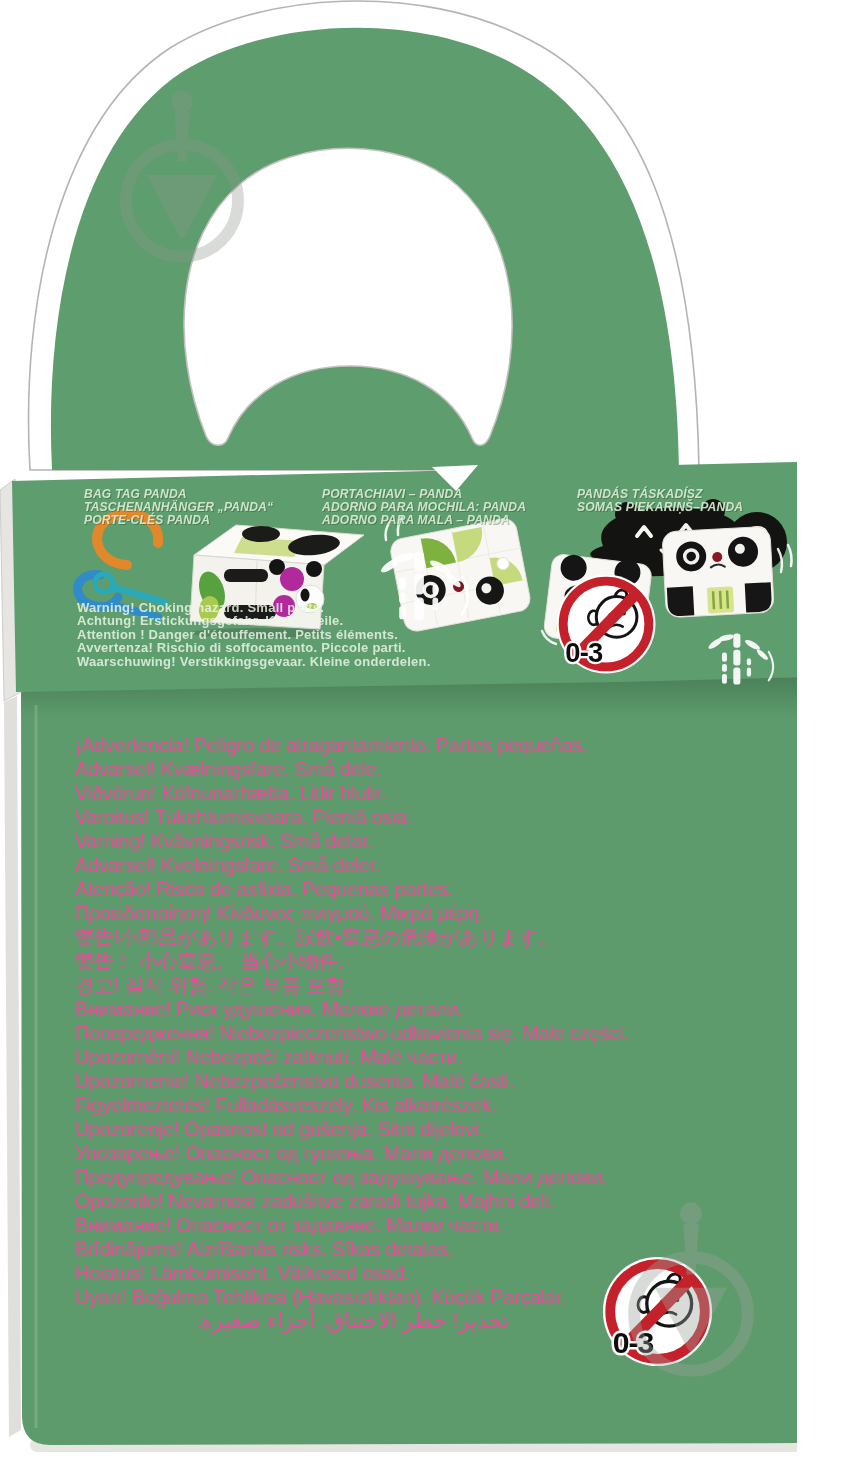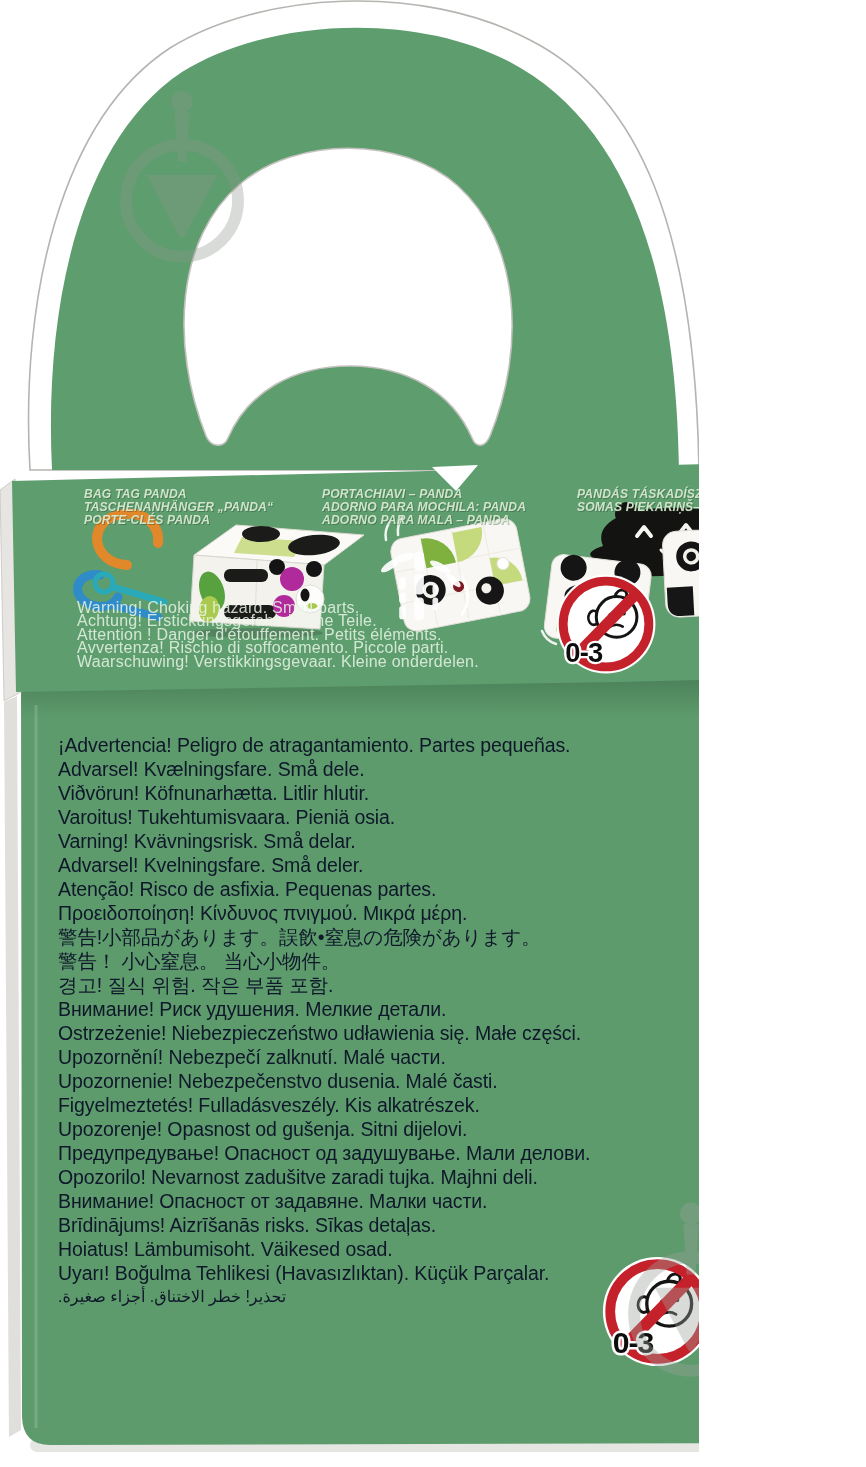--- a/index.html
+++ b/index.html
@@ -1,17 +1,17 @@
 <!DOCTYPE html>
 <html><head>
 <meta charset="utf-8">
 <style>
   html,body{margin:0;padding:0;background:#ffffff;}
   .stage{
-    position:relative;width:699px;height:1467px;overflow:hidden;background:#ffffff;
+    position:relative;width:797px;height:1467px;overflow:hidden;background:#ffffff;
     font-family:"Liberation Sans", sans-serif;
   }
   .layer{position:absolute;left:0;top:0;}
   svg text{font-family:"Liberation Sans", sans-serif;}
 
   
   .title-col{
     position:absolute;top:487px;
     color:rgba(219,236,210,0.92);
     font-weight:bold;font-style:italic;
@@ -20,32 +20,33 @@
     text-shadow:1px 1px 0 rgba(32,62,40,.35);
     white-space:nowrap;
   }
   #title-col-1{left:84px;}
   #title-col-2{left:322px;}
   #title-col-3{left:577px;}
 
   
   .flap-warnings{
     position:absolute;left:77px;top:601px;
-    font-size:16px;line-height:13.4px;letter-spacing:.25px;
+    font-size:13px;line-height:13.4px;letter-spacing:.25px;
     color:rgba(236,246,232,0.83);
     white-space:nowrap;
+    font-weight:bold;
   }
 
   
   .body-warnings{
-    position:absolute;left:58px;top:733px;
+    position:absolute;left:75px;top:733px;
     font-size:19.5px;line-height:24px;letter-spacing:-.1px;
-    color:#0f172a;white-space:nowrap;
-  }
-  .body-warnings .rtl{direction:rtl;text-align:left;font-size:16px;}
+    color:#ec4899;white-space:nowrap;
+  }
+  .body-warnings .rtl{direction:rtl;text-align:center;font-size:22px;}
 
   .art{position:absolute;}
   .wm{position:absolute;pointer-events:none;}
 </style>
 </head>
 <body>
 
 <div class="stage">
 
   <svg class="layer" width="866" height="1467" viewBox="0 0 866 1467">
@@ -259,25 +260,26 @@
     <div>Viðvörun! Köfnunarhætta. Litlir hlutir.</div>
     <div>Varoitus! Tukehtumisvaara. Pieniä osia.</div>
     <div>Varning! Kvävningsrisk. Små delar.</div>
     <div>Advarsel! Kvelningsfare. Små deler.</div>
     <div>Atenção! Risco de asfixia. Pequenas partes.</div>
     <div>Προειδοποίηση! Κίνδυνος πνιγμού. Μικρά μέρη.</div>
     <div>警告!小部品があります。誤飲•窒息の危険があります。</div>
     <div>警告！ 小心窒息。 当心小物件。</div>
     <div>경고! 질식 위험. 작은 부품 포함.</div>
     <div>Внимание! Риск удушения. Мелкие детали.</div>
-    <div>Ostrzeżenie! Niebezpieczeństwo udławienia się. Małe części.</div>
+    <div>Попередження! Niebezpieczeństwo udławienia się. Małe części.</div>
     <div>Upozornění! Nebezpečí zalknutí. Malé части.</div>
     <div>Upozornenie! Nebezpečenstvo dusenia. Malé časti.</div>
     <div>Figyelmeztetés! Fulladásveszély. Kis alkatrészek.</div>
     <div>Upozorenje! Opasnost od gušenja. Sitni dijelovi.</div>
+    <div>Упозорење! Опасност од гушења. Мали делови.</div>
     <div>Предупредување! Опасност од задушување. Мали делови.</div>
     <div>Opozorilo! Nevarnost zadušitve zaradi tujka. Majhni deli.</div>
     <div>Внимание! Опасност от задавяне. Малки части.</div>
     <div>Brīdinājums! Aizrīšanās risks. Sīkas detaļas.</div>
     <div>Hoiatus! Lämbumisoht. Väikesed osad.</div>
     <div>Uyarı! Boğulma Tehlikesi (Havasızlıktan). Küçük Parçalar.</div>
     <div class="rtl">تحذير! خطر الاختناق. أجزاء صغيرة.</div>
   </div>
 
   <svg class="art" style="left:599px;top:1253px" width="117" height="117">

